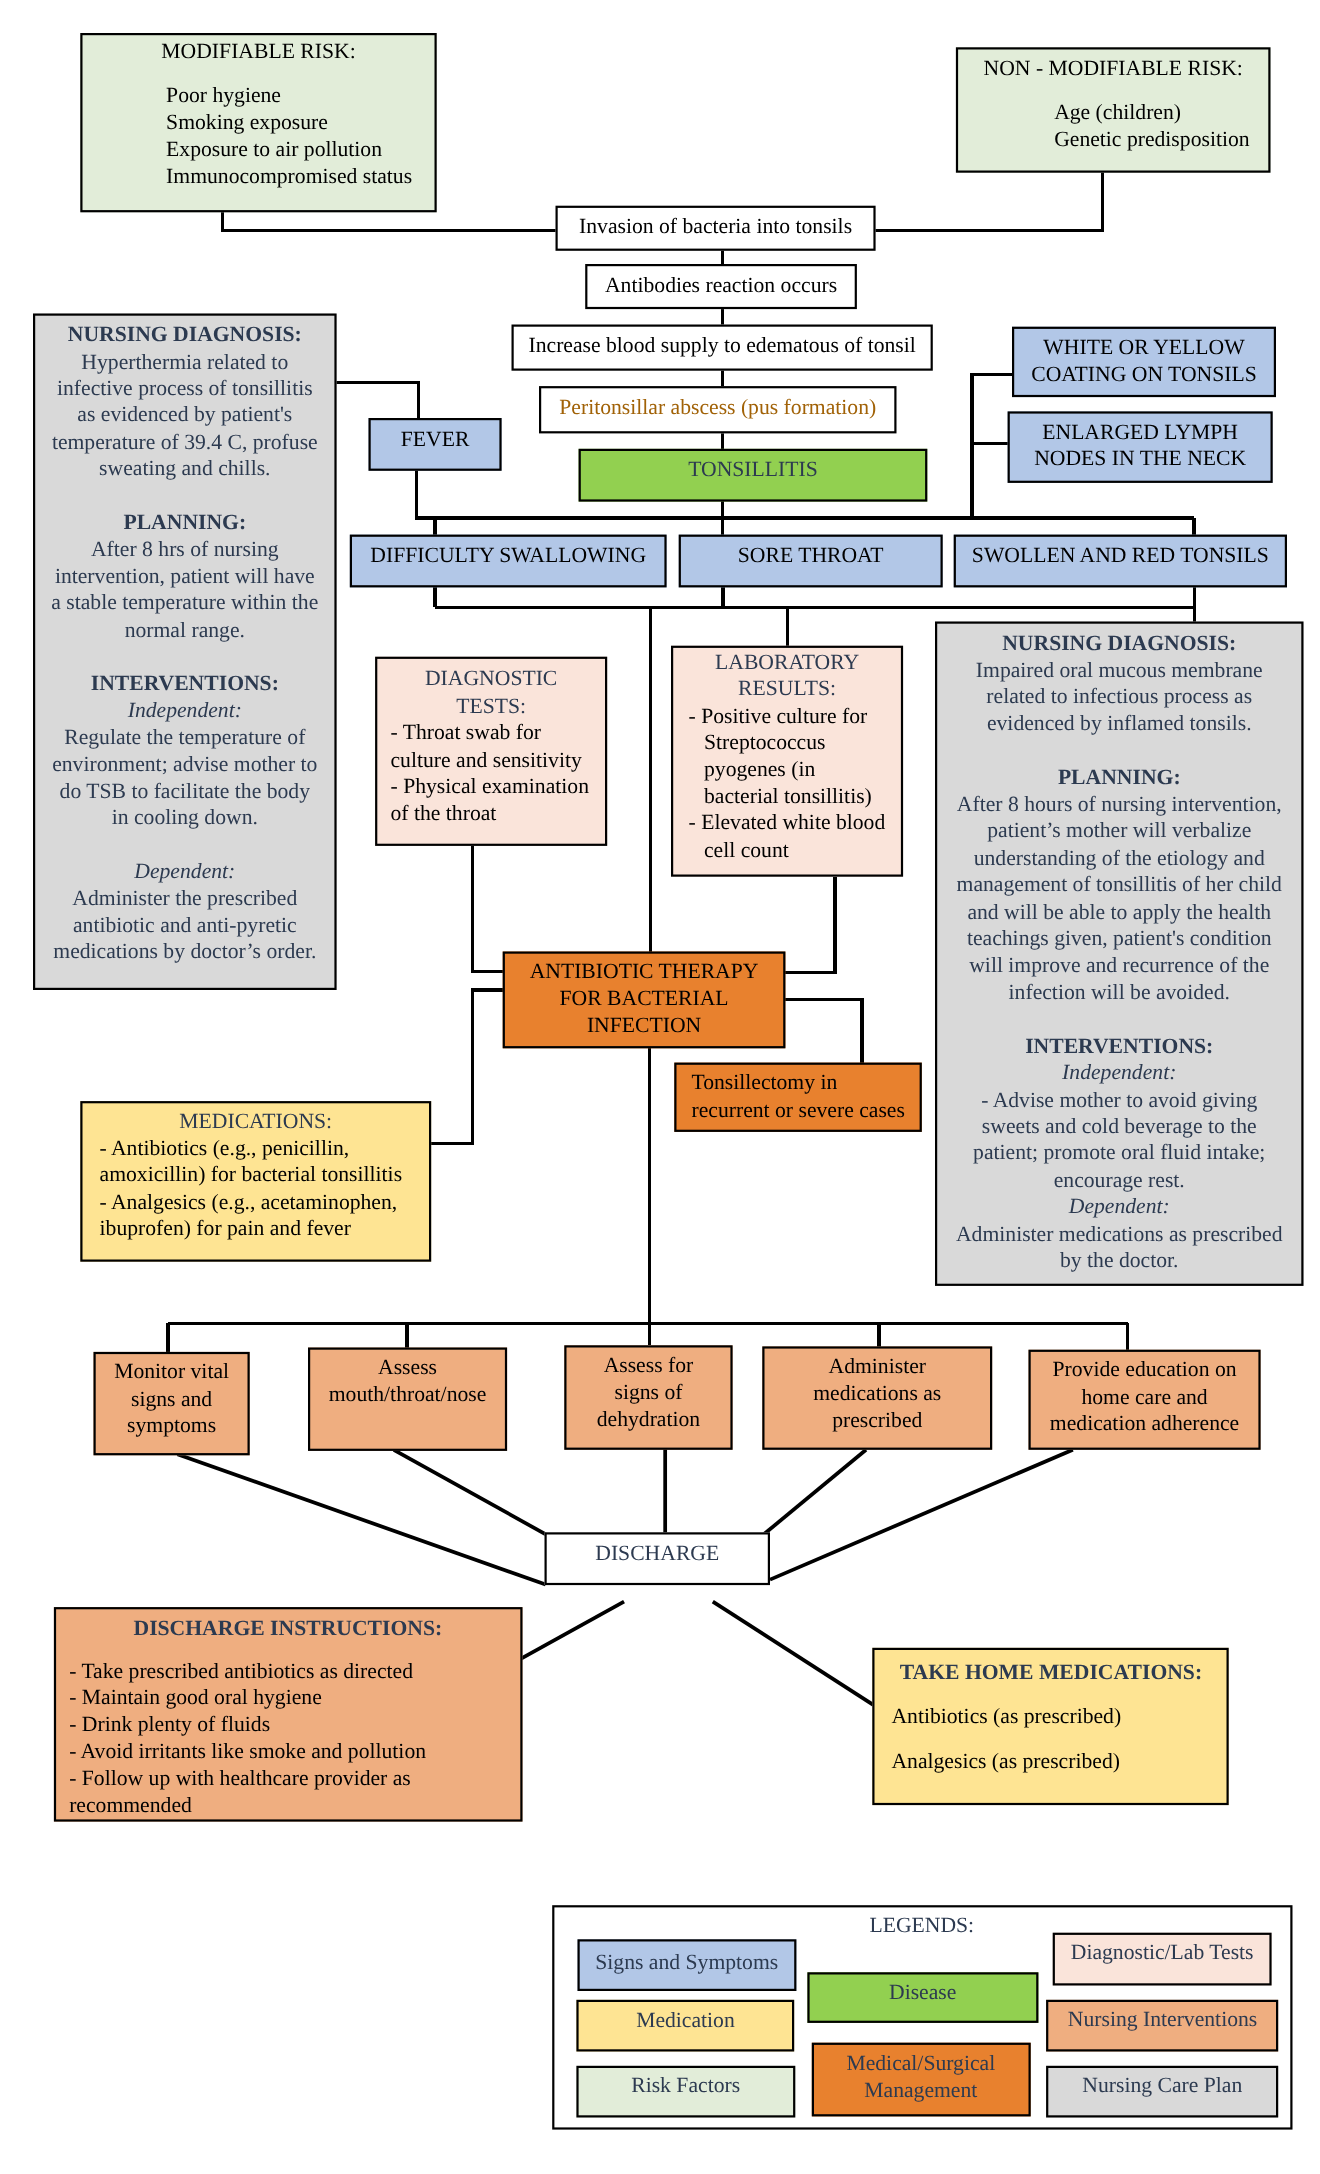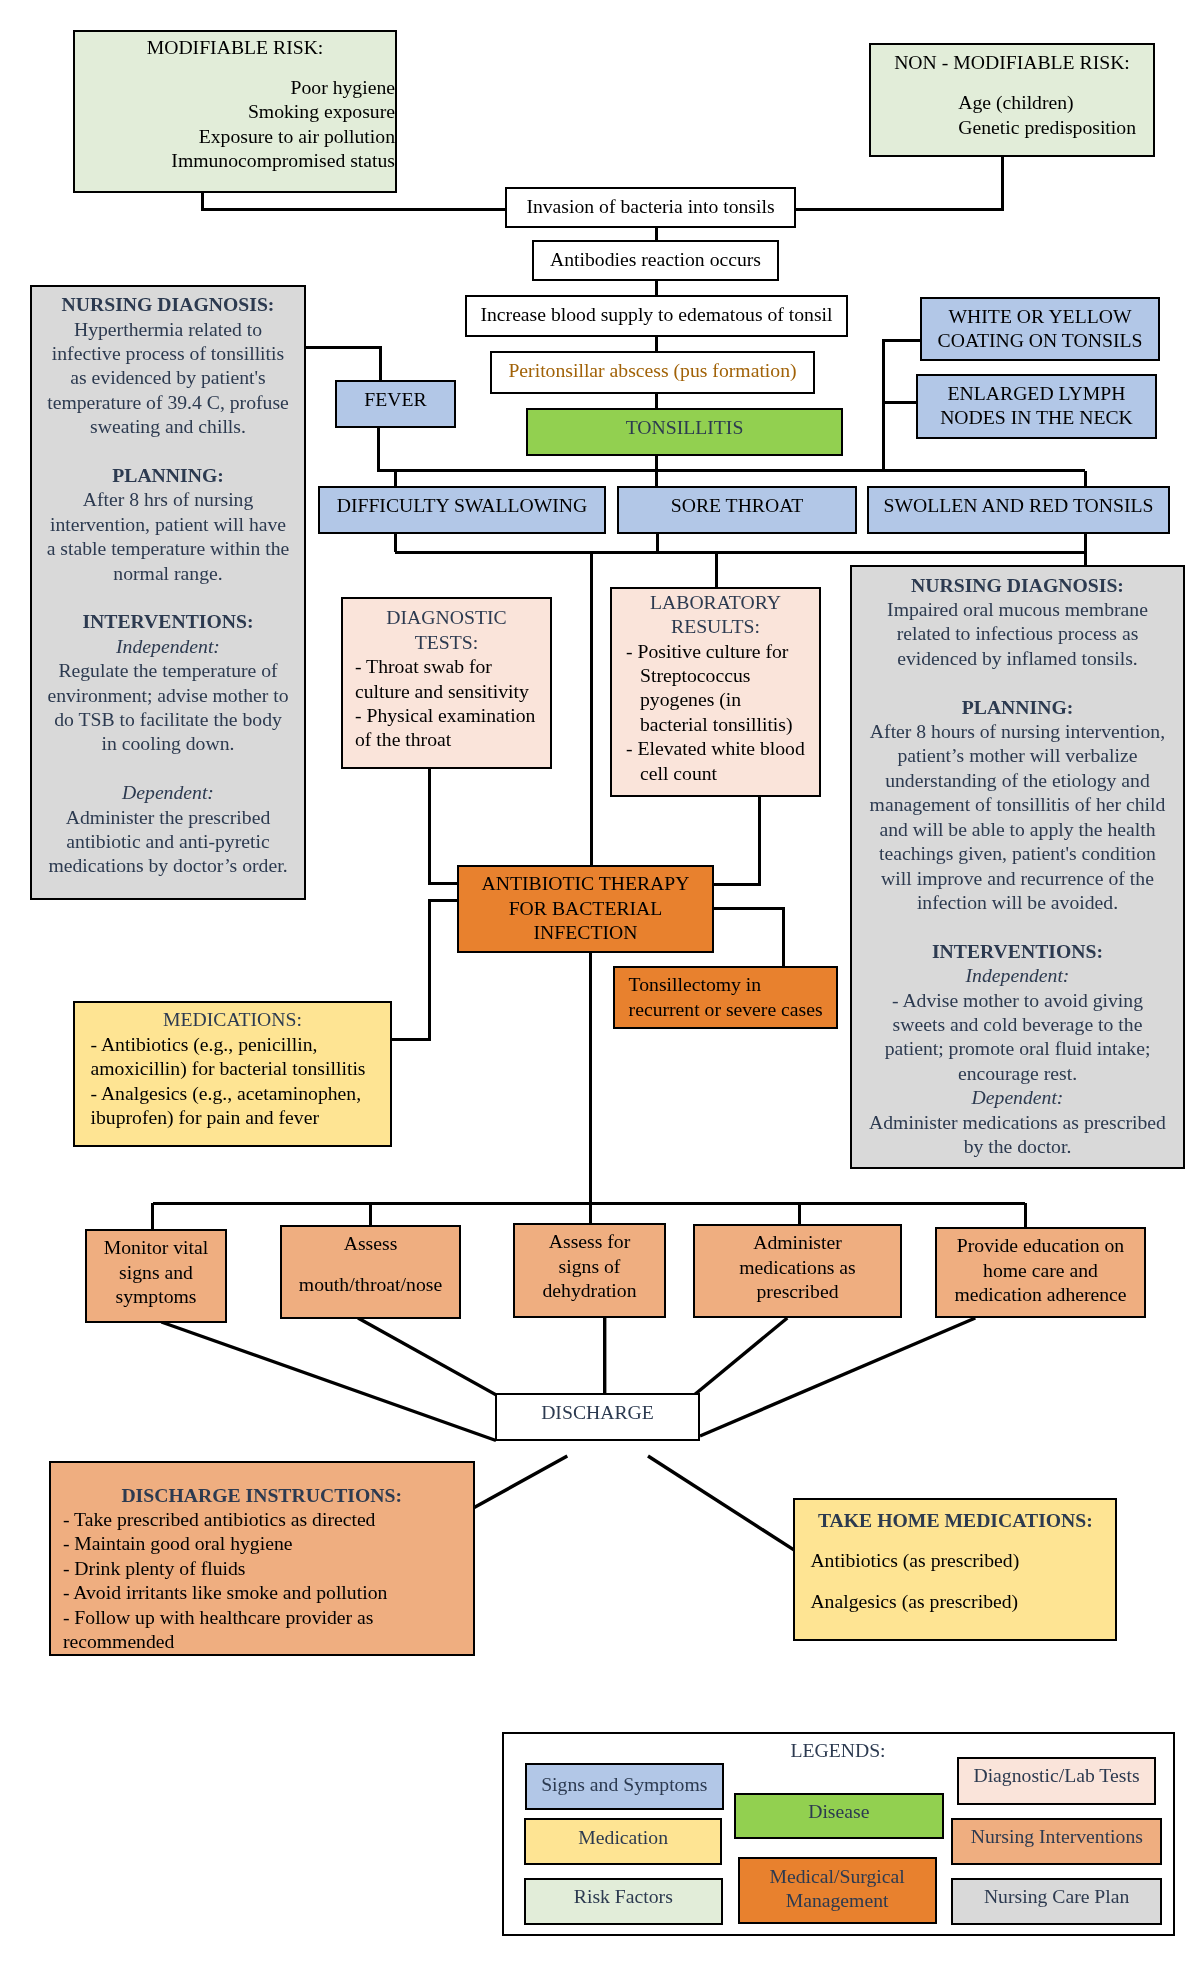--- a/index.html
+++ b/index.html
@@ -76,21 +76,21 @@
   <path class="diag" d="M787.3 1318 L676 1410"></path>
   <path class="diag" d="M975.3 1318 L700 1436"></path>
 
   <path class="diag" d="M567.3 1456 L473.3 1508"></path>
   <path class="diag" d="M648 1456 L793.9 1549.9"></path>
 </svg>
 
 <div class="box" style="left:73px;top:30px;width:324px;height:163px;background:#e2edd9;color:#000;padding-top:3.4px;justify-content:flex-start;">
   <div>MODIFIABLE RISK:</div>
   <div class="gap" style="height:15px"></div>
-  <div class="lft" style="padding-left:76px;text-align:right;">
+  <div class="lft" style="padding-left:76px;">
     <div>Poor hygiene</div>
     <div>Smoking exposure</div>
     <div>Exposure to air pollution</div>
     <div>Immunocompromised status</div>
   </div>
 </div>
 
 <div class="box" style="left:869px;top:43px;width:286px;height:114px;background:#e2edd9;color:#000;padding-top:4.9px;justify-content:flex-start;">
   <div>NON - MODIFIABLE RISK:</div>
   <div class="gap" style="height:16px"></div>
@@ -206,21 +206,21 @@
     <div>- Antibiotics (e.g., penicillin, amoxicillin) for bacterial tonsillitis</div>
     <div>- Analgesics (e.g., acetaminophen, ibuprofen) for pain and fever</div>
   </div>
 </div>
 
 <div class="box" style="left:85px;top:1229px;width:142px;height:94px;background:#efae80;color:#000;justify-content:flex-start;padding-top:4.4px;">
   <div>Monitor vital</div>
   <div>signs and</div>
   <div>symptoms</div>
 </div>
-<div class="box" style="left:280px;top:1225px;width:181px;height:94px;background:#efae80;color:#000;justify-content:flex-start;padding-top:4.4px;gap:16px;">
+<div class="box" style="left:280px;top:1225px;width:181px;height:94px;background:#efae80;color:#000;justify-content:flex-start;padding-top:4.4px;">
   <div>Assess</div>
   <div>mouth/throat/nose</div>
 </div>
 <div class="box" style="left:513px;top:1223px;width:153px;height:95px;background:#efae80;color:#000;justify-content:flex-start;padding-top:4.4px;">
   <div>Assess for</div>
   <div>signs of</div>
   <div>dehydration</div>
 </div>
 <div class="box" style="left:693px;top:1224px;width:209px;height:94px;background:#efae80;color:#000;justify-content:flex-start;padding-top:4.4px;">
   <div>Administer</div>
@@ -230,21 +230,21 @@
 <div class="box" style="left:935px;top:1227px;width:211px;height:91px;background:#efae80;color:#000;justify-content:flex-start;padding-top:4.4px;">
   <div>Provide education on</div>
   <div>home care and</div>
   <div>medication adherence</div>
 </div>
 
 <div class="box" style="left:495px;top:1393px;width:205px;height:48px;background:#fff;justify-content:flex-start;padding-top:4.5px;">
       <span>DISCHARGE</span>
     </div>
 
-<div class="box" style="left:48.7px;top:1460.5px;width:426px;height:195px;background:#efae80;padding:5.8px 12.2px 0;color:#000;justify-content:flex-end;">
+<div class="box" style="left:48.7px;top:1460.5px;width:426px;height:195px;background:#efae80;padding:5.8px 12.2px 0;color:#000;justify-content:space-between;">
   <div class="ttl" style="color:#2c3a50">DISCHARGE INSTRUCTIONS:</div>
   <div class="lft">
     <div>- Take prescribed antibiotics as directed</div>
     <div>- Maintain good oral hygiene</div>
     <div>- Drink plenty of fluids</div>
     <div>- Avoid irritants like smoke and pollution</div>
     <div>- Follow up with healthcare provider as recommended</div>
   </div>
 </div>
 

